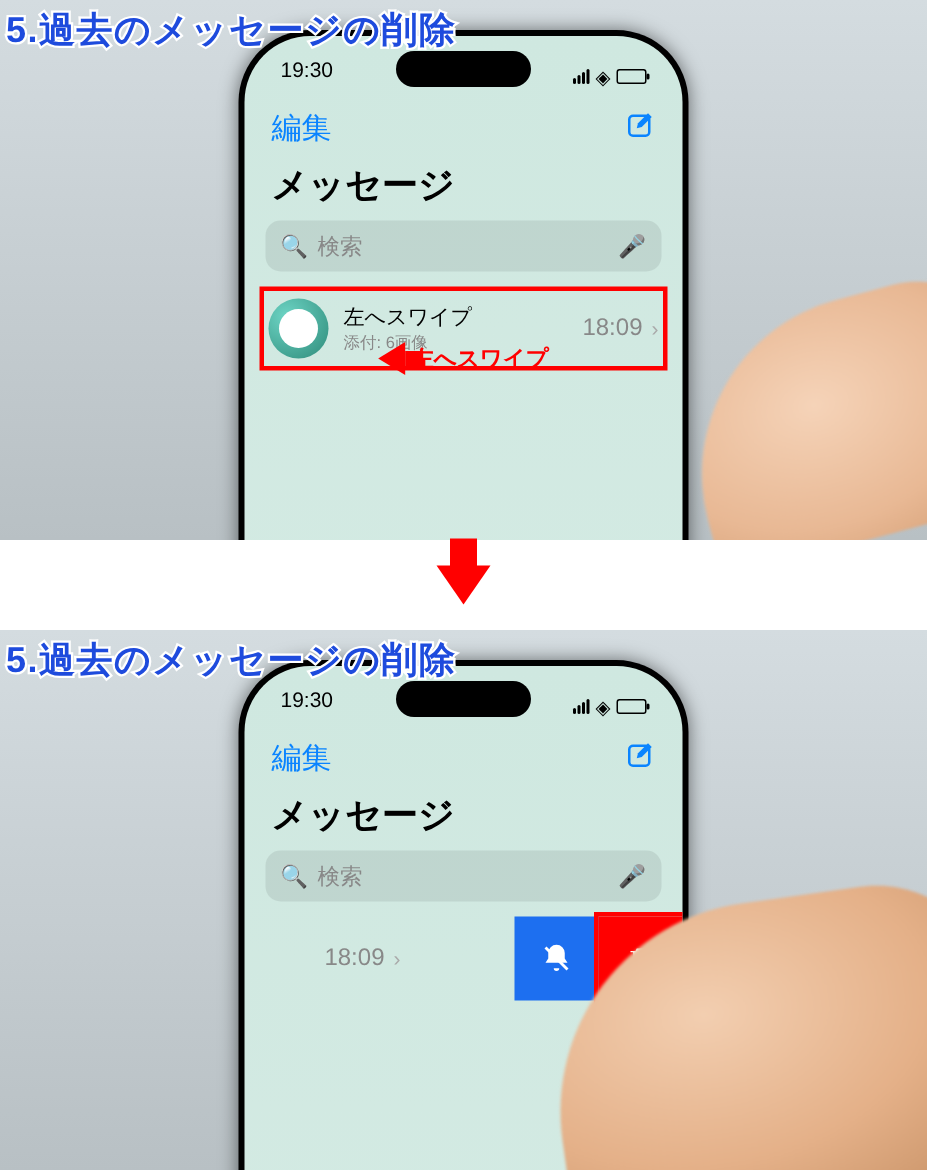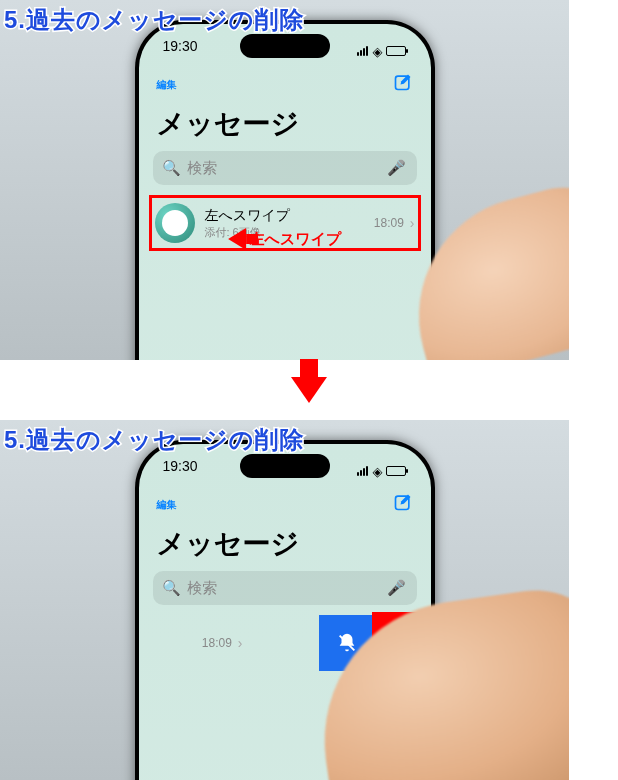--- a/index.html
+++ b/index.html
@@ -2,21 +2,21 @@
 <html><head>
   <meta charset="utf-8">
   <style>
     * { margin: 0; padding: 0; box-sizing: border-box; }
     body {
       font-family: -apple-system, "Hiragino Sans", sans-serif;
       background: #fff;
       width: 618px;
     }
     .panel {
-      width: 569px;
+      width: 618px;
       height: 360px;
       position: relative;
       background: linear-gradient(180deg, #d4dce0 0%, #b8c0c4 100%);
       overflow: hidden;
     }
     .panel-gap {
       width: 618px;
       height: 60px;
       background: #fff;
       display: flex;
@@ -85,25 +85,25 @@
     .wifi-icon { font-size: 13px; }
     .batt { width: 20px; height: 10px; border: 1px solid #000; border-radius: 2px; position: relative; }
     .batt::after { content:''; position:absolute; right:-3px; top:2px; width:2px; height:4px; background:#000; border-radius:1px;}
     .batt-fill { width: 70%; height: 100%; background: #000; }
     .nav-row {
       display: flex;
       justify-content: space-between;
       align-items: center;
       padding: 8px 18px 4px;
     }
-    .edit-btn { color: #0a84ff; font-size: 10px; font-weight: bold; }
+    .edit-btn { color: #0a84ff; font-size: 20px; }
     .compose-btn { color: #0a84ff; font-size: 20px; }
     .page-header {
       padding: 4px 18px 8px;
-      font-size: 28px;
+      font-size: 24px;
       font-weight: 700;
       color: #000;
     }
     .search-bar {
       margin: 0 14px;
       background: rgba(0,0,0,.08);
       border-radius: 10px;
       height: 34px;
       display: flex;
       align-items: center;
@@ -140,21 +140,21 @@
     }
     .avatar-inner {
       width: 26px;
       height: 26px;
       background: #fff;
       border-radius: 50%;
     }
     .conv-text { margin-left: 10px; flex: 1; }
     .conv-name { font-size: 14px; color: #000; }
     .conv-sub { font-size: 11px; color: #888; }
-    .conv-time { font-size: 12px; color: #888; margin-right: 4px;}
+    .conv-time { font-size: 16px; color: #888; margin-right: 4px;}
     .chev { color: #aaa; font-size: 14px; margin-left: 2px;}
     .swipe-hint {
       position: absolute;
       top: 228px;
       left: 50%;
       transform: translateX(-50%);
       display: flex;
       align-items: center;
       gap: 4px;
       color: #ff0000;

